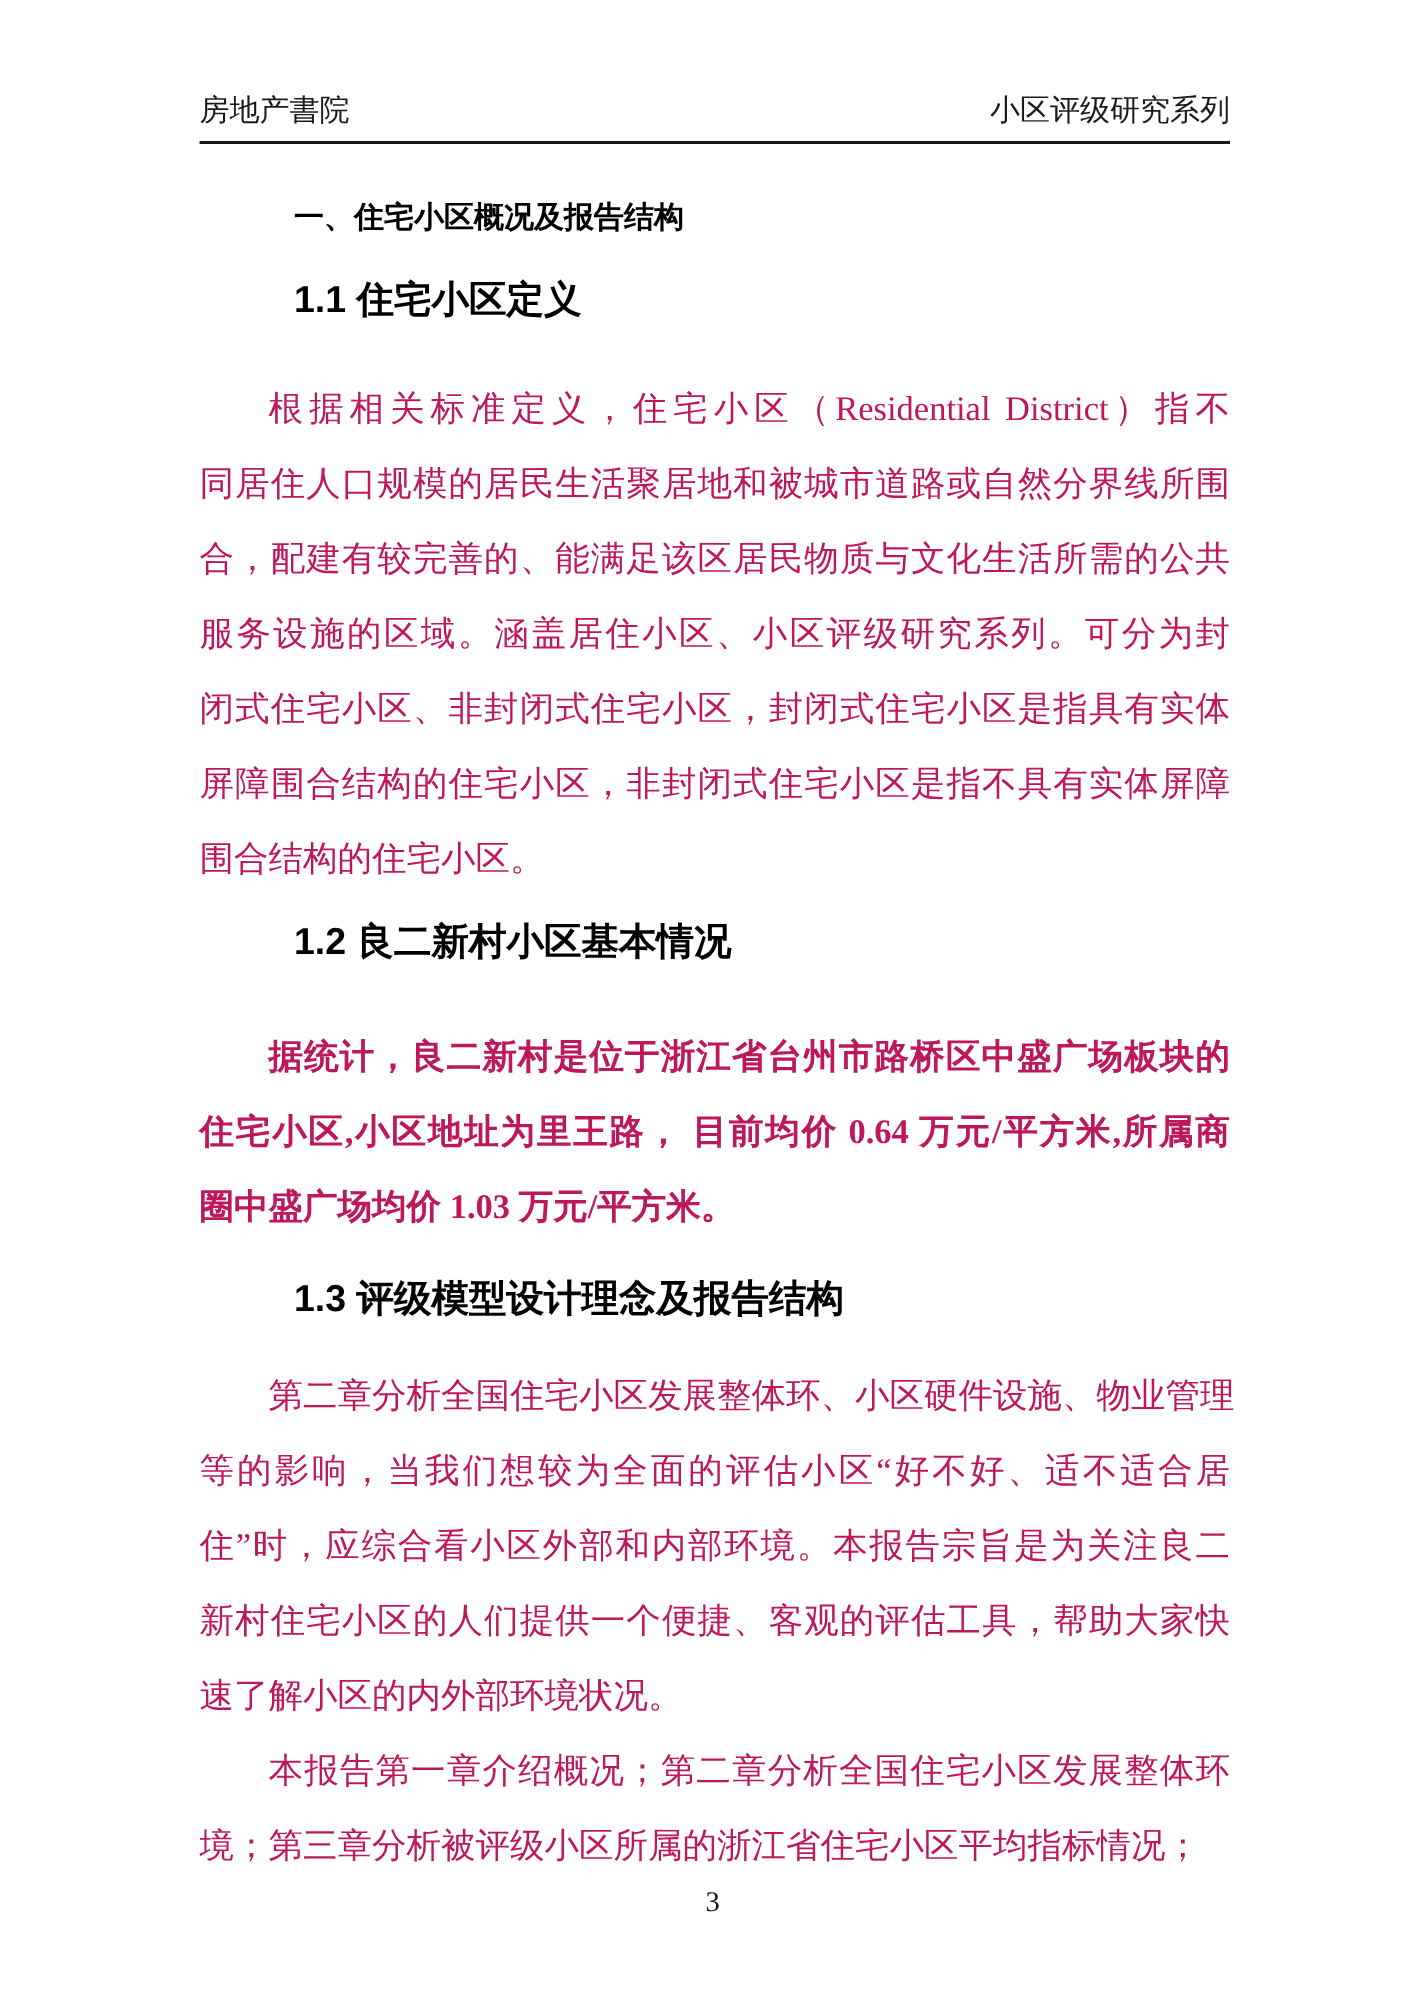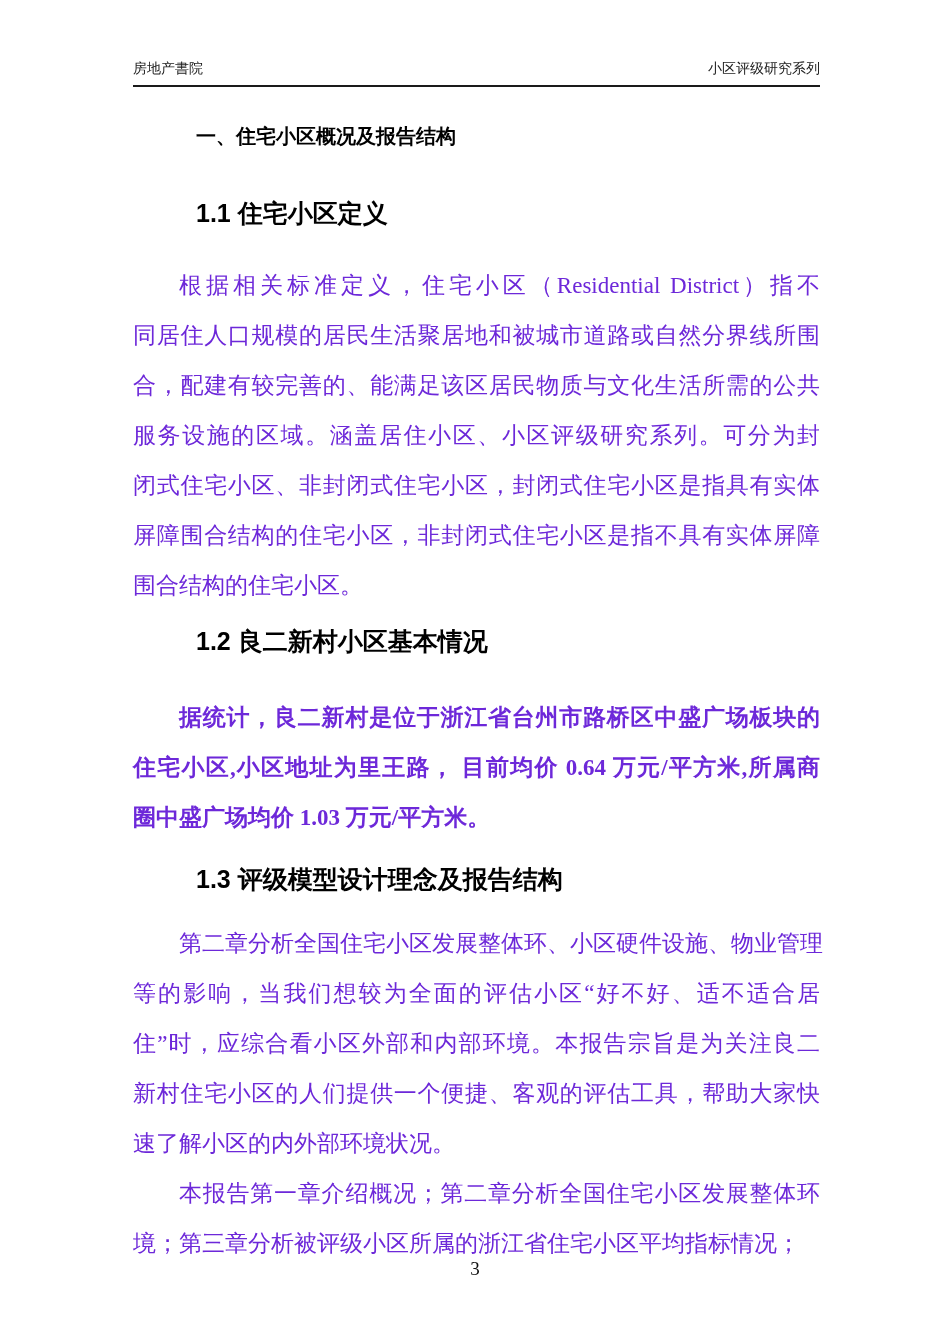--- a/index.html
+++ b/index.html
@@ -17,48 +17,48 @@
     padding: 0 130px 0 133px;
   }
   .doc-header {
     display: flex;
     justify-content: space-between;
     align-items: flex-end;
     padding-top: 60px;
     padding-bottom: 7px;
     border-bottom: 2px solid #1a1a1a;
     font-family: "Liberation Sans", sans-serif;
-    font-size: 14px;
+    font-size: 20px;
     color: #1a1a1a;
   }
   .doc-title {
     margin-top: 30px;
     margin-left: 63px;
     font-family: "Liberation Sans", sans-serif;
     font-weight: bold;
     font-size: 20px;
     line-height: 38px;
     color: #000;
   }
   .section-heading {
-    margin-top: 42px;
+    margin-top: 20px;
     margin-left: 63px;
     font-family: "Liberation Sans", sans-serif;
     font-weight: bold;
     font-size: 25px;
     line-height: 32px;
     color: #000;
   }
   .section-heading.tight { margin-top: 14px; }
   .section-heading.tighter { margin-top: 20px; }
   .para {
     margin-top: 32px;
     font-size: 23px;
     line-height: 50px;
-    color: #6d28d9;
+    color: #be185d;
   }
   .para.mt36 { margin-top: 36px; font-weight: bold; }
   .para.mt24 { margin-top: 24px; }
   .para.mt0  { margin-top: 0; }
   .line {
     width: 100%;
     white-space: nowrap;
     text-align: justify;
     text-align-last: justify;
     text-justify: inter-character;

